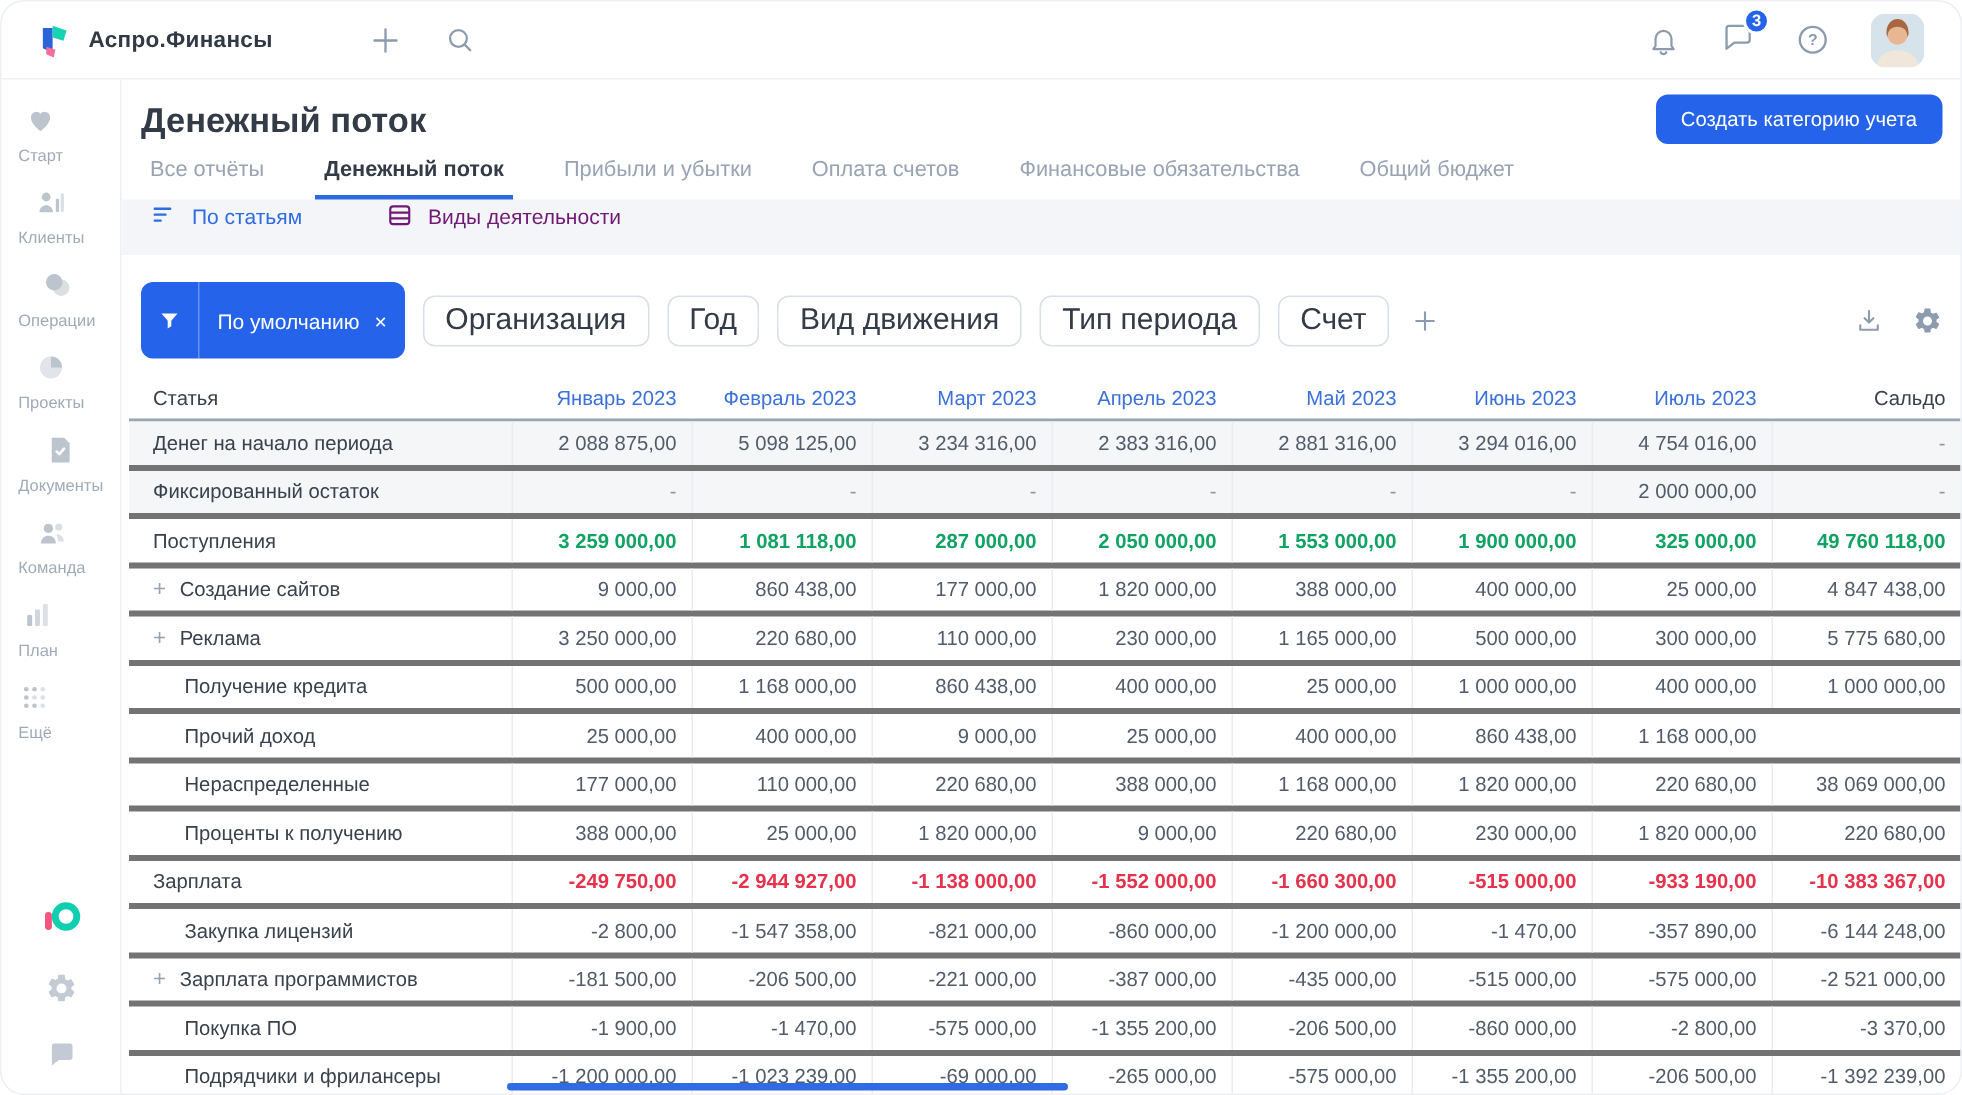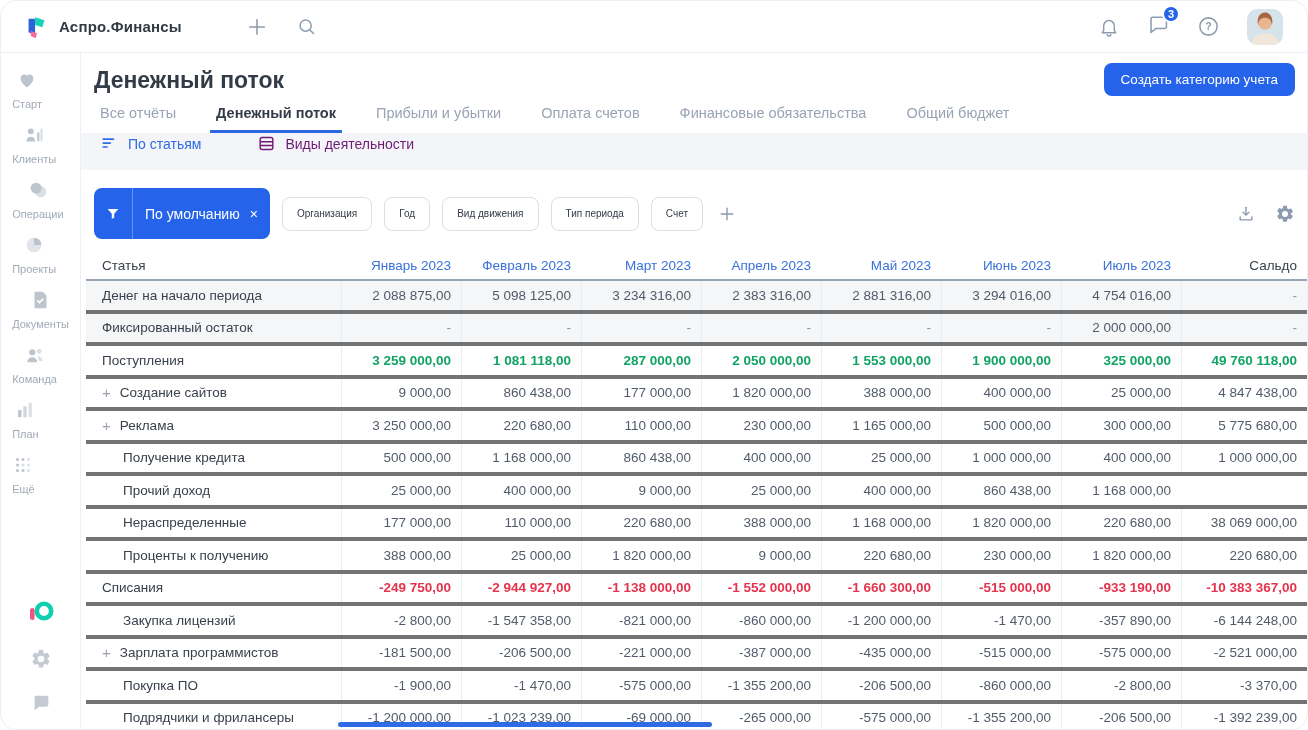--- a/index.html
+++ b/index.html
@@ -39,21 +39,21 @@
   .view-strip{height:37px;background:#f3f5f8;display:flex;align-items:flex-start;gap:44px;padding-left:13px;}
   .view-tab{display:flex;align-items:center;gap:9px;font-size:14px;color:#701a75;cursor:pointer;background:none;border:0;font-family:inherit;}
   .view-tab.active{color:#2e6be5;}
 
   
   .filter-row{display:flex;align-items:center;gap:12px;margin:18px 12px 0 13px;}
   .pill{display:flex;align-items:center;background:#2563eb;color:#fff;border-radius:8px;height:51px;font-size:14px;cursor:pointer;border:0;padding:0;font-family:inherit;}
   .pill-funnel{padding:0 11px;height:100%;display:flex;align-items:center;border-right:1px solid rgba(255,255,255,.3);}
   .pill-label{padding:0 5px 0 12px;}
   .pill-x{padding:0 12px 0 5px;font-size:14px;}
-  .fbtn{height:34px;padding:0 14px;background:#fff;border:1px solid #d9dfe7;border-radius:8px;font-size:10px;color:#333b47;cursor:pointer;font-family:inherit;text-align:right;}
+  .fbtn{height:34px;padding:0 14px;background:#fff;border:1px solid #d9dfe7;border-radius:8px;font-size:20px;color:#333b47;cursor:pointer;font-family:inherit;text-align:right;}
   .add-filter{background:none;border:0;color:#8c9bad;cursor:pointer;display:flex;padding:0 2px;}
   .fr-right{margin-left:auto;display:flex;align-items:center;gap:19px;}
   .fr-ic{background:none;border:0;padding:0;color:#8c9bad;cursor:pointer;display:flex;}
 
   
   .table{margin:12px 0 0 5px;}
   .trow{display:grid;grid-template-columns:255px repeat(7,120px) minmax(0,1fr);align-items:stretch;height:32.5px;border-bottom:4px solid #737373;}
   .t-head{height:30px;border-bottom:2px solid #97a5b4;align-items:center;}
   .th-label{padding-left:16px;font-size:13.5px;color:#39414d;}
   .th-val{text-align:right;padding-right:10px;font-size:13.5px;color:#3b71d9;cursor:pointer;background:none;border:0;font-family:Liberation Sans, sans-serif;}
@@ -417,21 +417,21 @@
             <div class="c-val">25 000,00</div>
             <div class="c-val">1 820 000,00</div>
             <div class="c-val">9 000,00</div>
             <div class="c-val">220 680,00</div>
             <div class="c-val">230 000,00</div>
             <div class="c-val">1 820 000,00</div>
             <div class="c-val">220 680,00</div>
           </div>
           <div class="trow r-expense">
             <div class="c-label">
-              <span>Списания</span>
+              <span>Зарплата</span>
             </div>
             <div class="c-val">-249 750,00</div>
             <div class="c-val">-2 944 927,00</div>
             <div class="c-val">-1 138 000,00</div>
             <div class="c-val">-1 552 000,00</div>
             <div class="c-val">-1 660 300,00</div>
             <div class="c-val">-515 000,00</div>
             <div class="c-val">-933 190,00</div>
             <div class="c-val">-10 383 367,00</div>
           </div>

